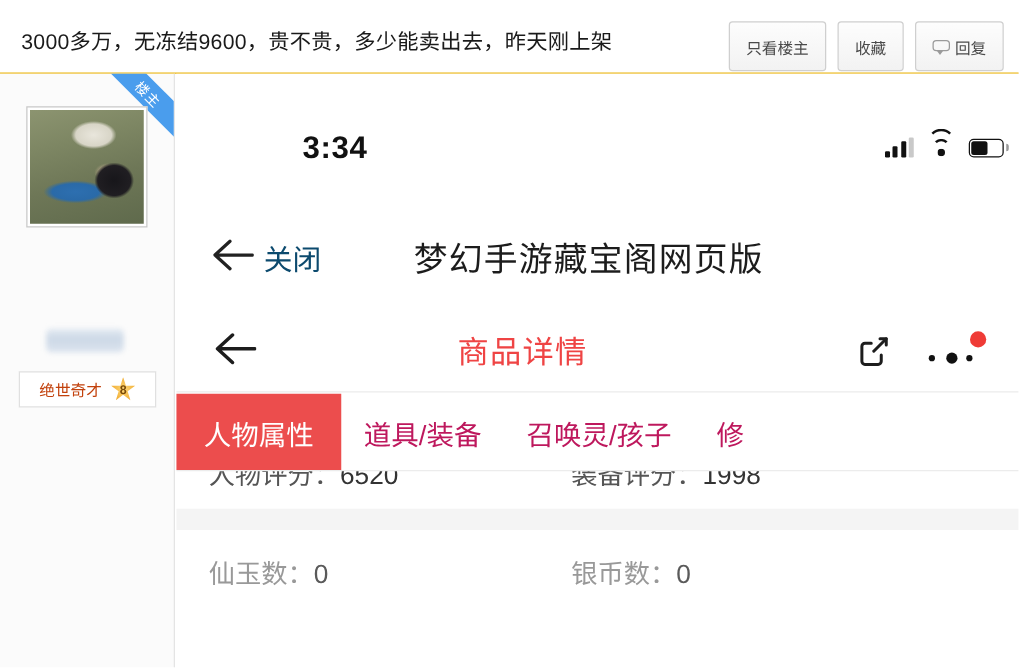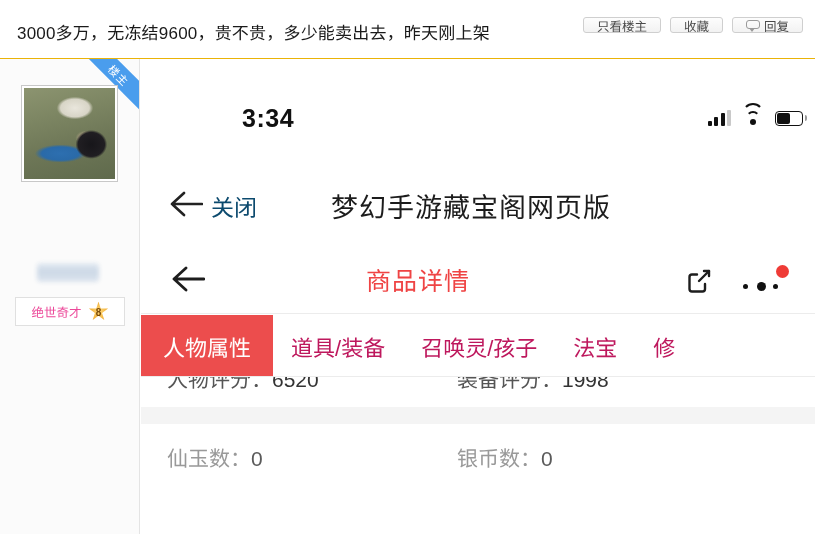--- a/index.html
+++ b/index.html
@@ -22,21 +22,21 @@
     position: absolute; left: 17px; top: 19px;
     font-size: 17px; color: #1a1a1a; letter-spacing: .2px;
     white-space: nowrap;
   }
   .header-actions {
     position: absolute; right: 12px; top: 17px;
     display: flex; gap: 9px; align-items: center;
   }
   .hbtn {
     display: flex; align-items: center; justify-content: center; gap: 4px;
-    height: 16px; padding: 0 13px;
+    height: 40px; padding: 0 13px;
     border: 1px solid #cfcfcf; border-radius: 3px;
     background: linear-gradient(#fdfdfd, #f2f2f2);
     font-size: 12.5px; color: #4a4a4a;
     cursor: pointer; white-space: nowrap;
   }
   .bubble-icon { display:inline-block; width:14px; height:11px; position:relative; }
   .bubble-icon i {
     position:absolute; left:0; top:0; width:14px; height:9px;
     border:1.3px solid #9a9a9a; border-radius:3px; display:block;
   }
@@ -81,21 +81,21 @@
     width: 62px; height: 19px; border-radius: 4px;
     background: linear-gradient(180deg,#e3eaf2 0%, #ccd8e6 45%, #dde5ef 100%);
     filter: blur(2.2px);
   }
   .rank-badge {
     position: absolute; left: 15px; top: 238px;
     width: 110px; height: 29px;
     border: 1px solid #e0e0e0; background: #fff;
     display: flex; align-items: center; justify-content: center; gap: 7px;
   }
-  .rank-label { font-size: 12.5px; color: #ec4899; }
+  .rank-label { font-size: 12.5px; color: #c2410c; }
   .star-badge { position: relative; width: 20px; height: 20px; }
   .star-badge .star {
     position:absolute; inset:0;
     background: radial-gradient(circle at 50% 45%, #ffd97a 0%, #f2b13a 60%, #d68c18 100%);
     clip-path: polygon(50% 0%, 61% 35%, 98% 35%, 68% 57%, 79% 93%, 50% 71%, 21% 93%, 32% 57%, 2% 35%, 39% 35%);
   }
   .star-badge .num {
     position:absolute; inset:0; display:flex; align-items:center; justify-content:center;
     font-size: 10px; color: #7a4a08; font-weight: bold; padding-top:1px;
   }
@@ -328,21 +328,20 @@
           <i class="d d2"></i>
           <i class="d d3"></i>
         <i class="red-dot"></i>
       </span>
     </div>
 
     <div class="tabbar">
       <div class="tab active">人物属性</div>
       <div class="tab">道具/装备</div>
       <div class="tab">召唤灵/孩子</div>
-      <div class="tab">法宝</div>
       <div class="tab">修</div>
     </div>
 
     <div class="score-row">
       <div class="clip">
         <div class="score-item">
           <span>人物评分：</span><span class="val">6520</span>
         </div>
         <div class="score-item">
           <span>装备评分：</span><span class="val">1998</span>

